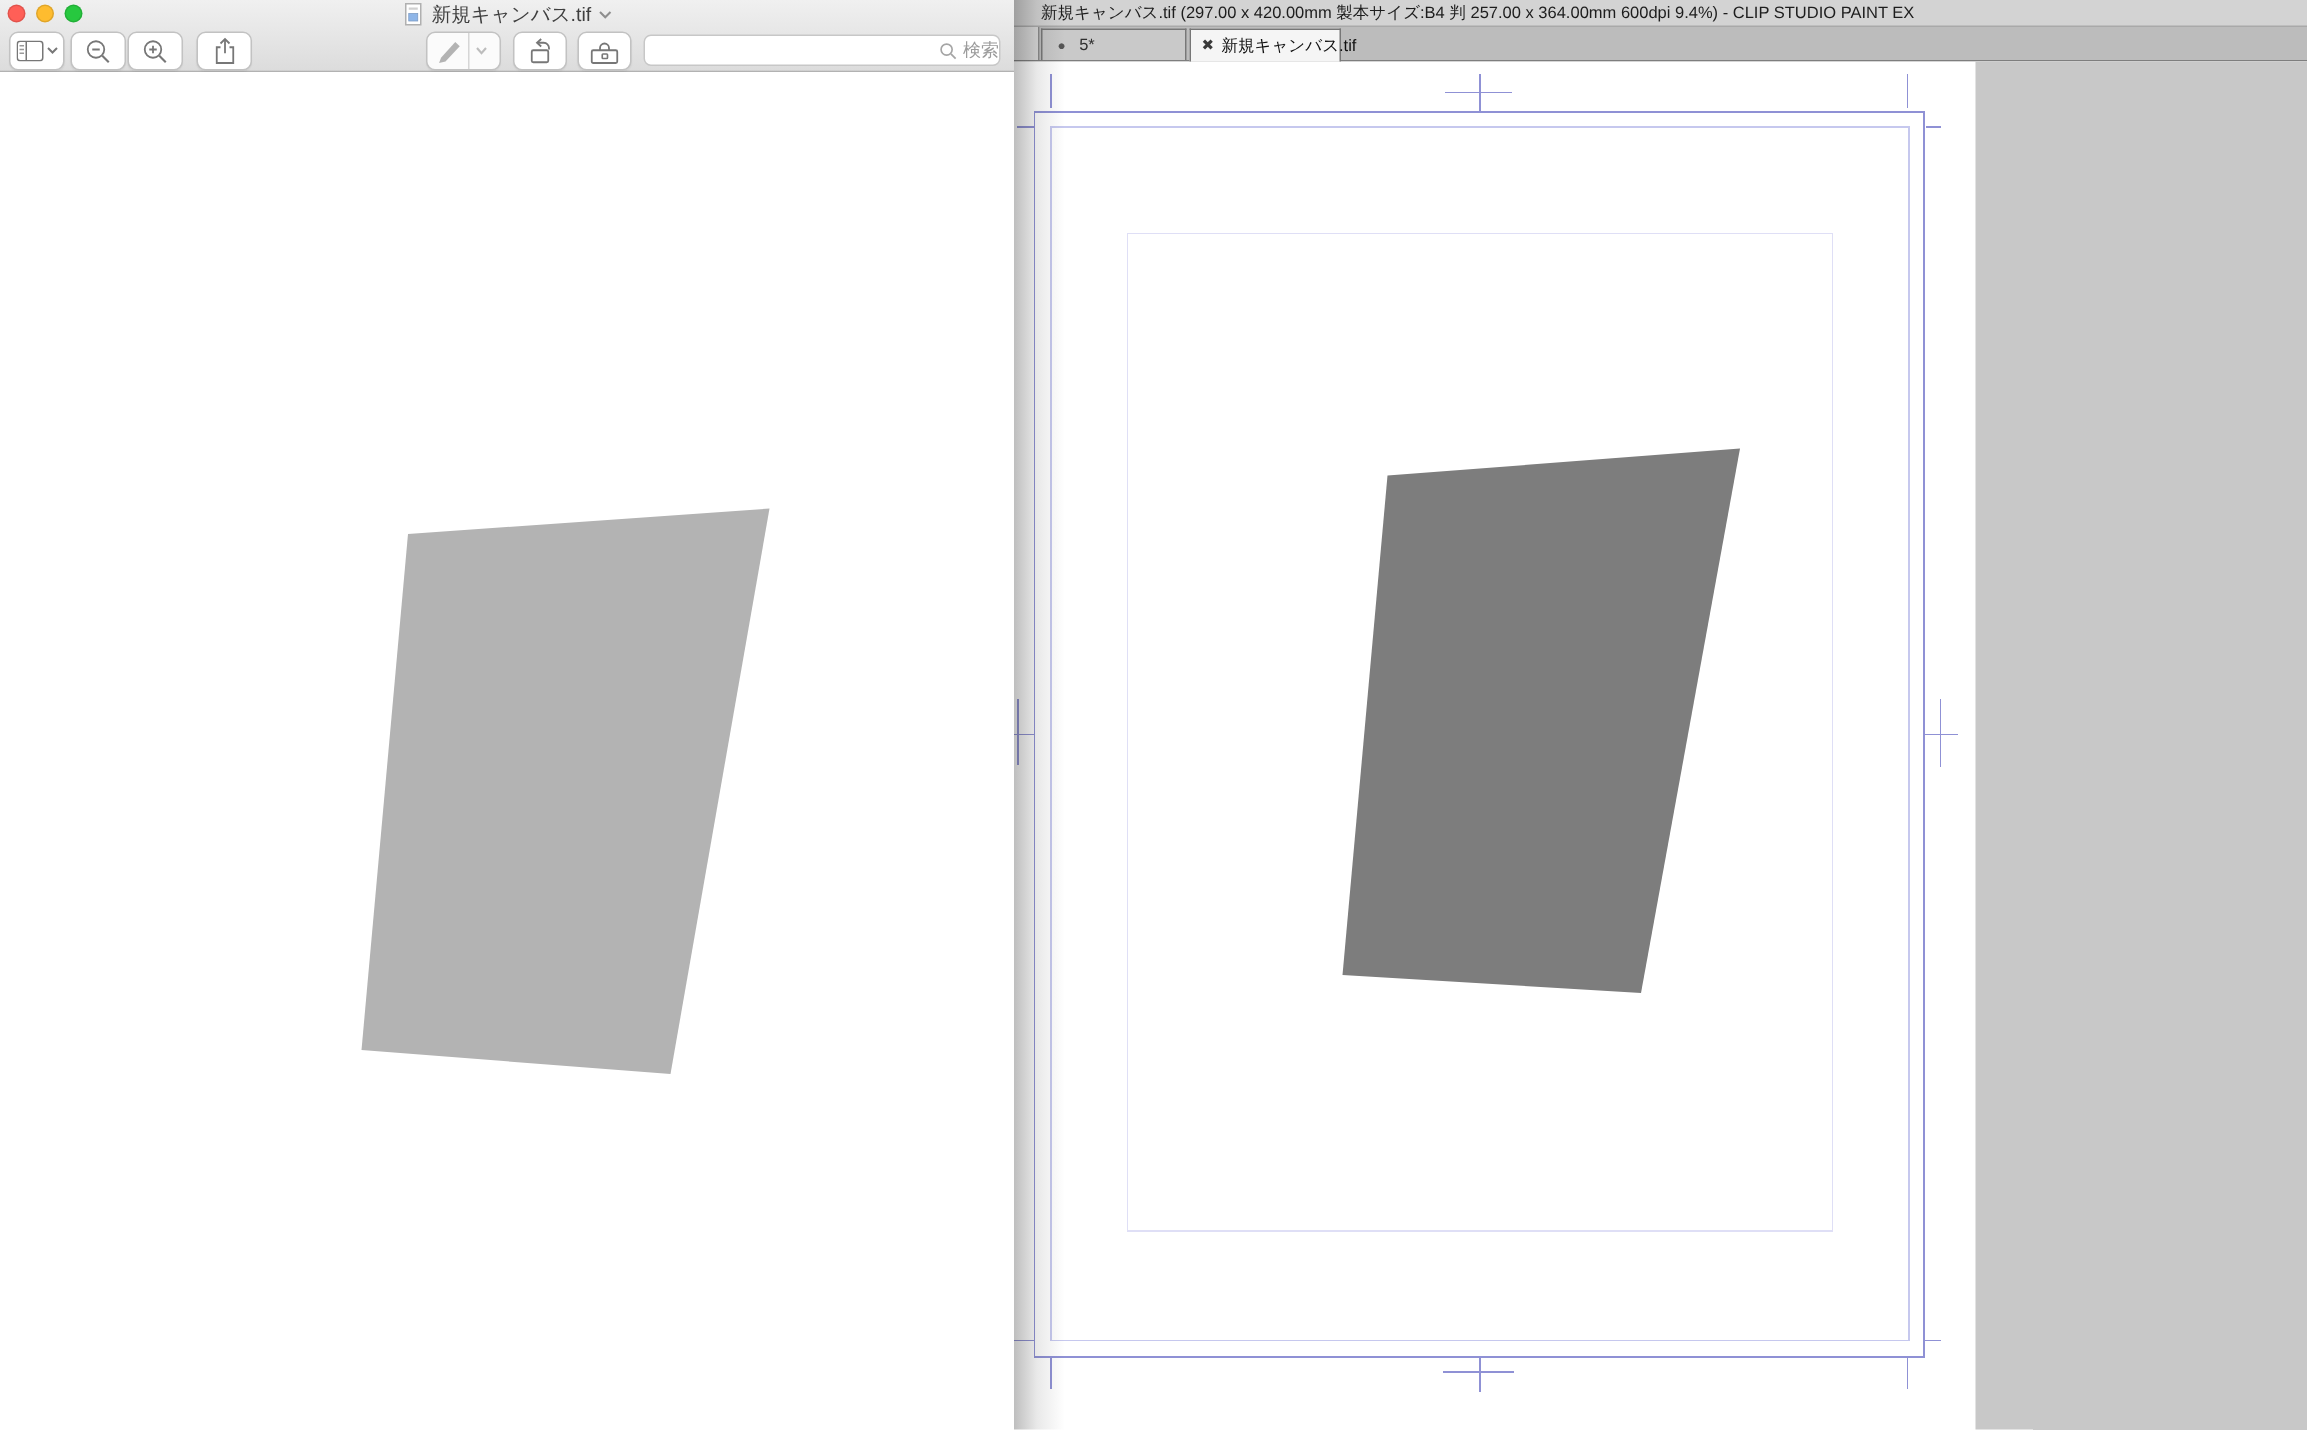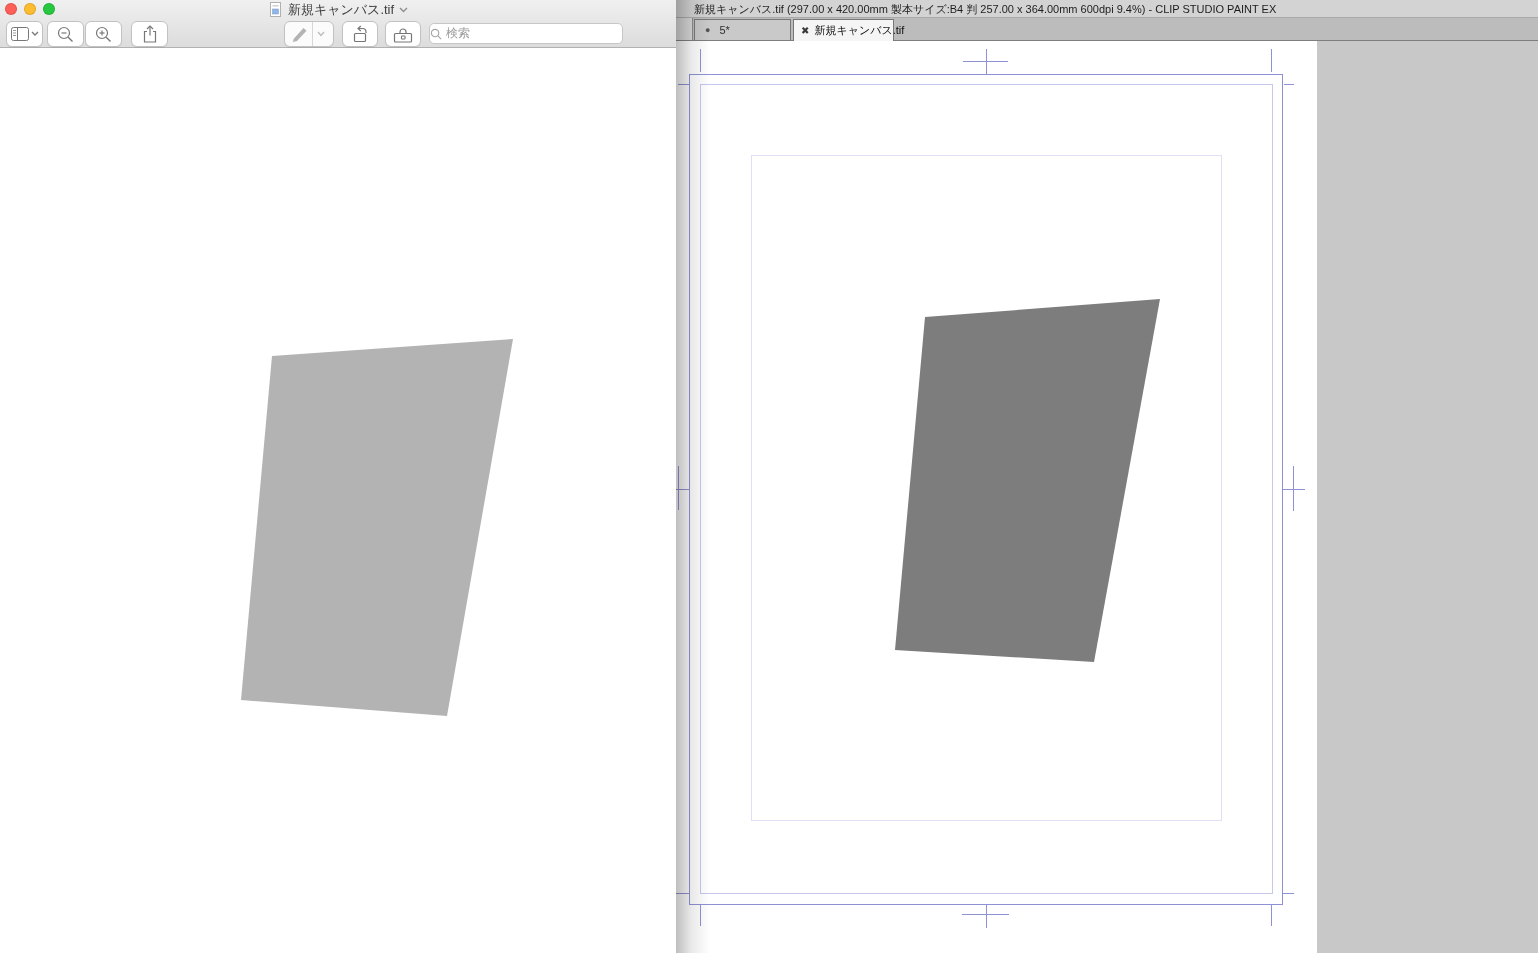--- a/index.html
+++ b/index.html
@@ -16,22 +16,22 @@
   .light{width:12px;height:12px;border-radius:50%;box-shadow:inset 0 0 0 1px rgba(0,0,0,.12);}
   .pv-titlerow{position:absolute;left:0;top:0;width:100%;height:20px;
     display:flex;align-items:center;justify-content:center;gap:5px;
     font-size:13px;color:#3e3e3e;}
   .pv-btn{position:absolute;top:21px;height:26px;background:#fff;border:1px solid #c2c2c2;
     border-radius:6px;box-shadow:0 1px 1px rgba(0,0,0,.05);
     display:flex;align-items:center;justify-content:center;box-sizing:border-box;}
   .pv-btn svg{display:block;}
   .pv-btn.disabled{background:#fbfbfb;}
   .seg-divider{width:1px;height:100%;background:#d6d6d6;}
-  .search-field{position:absolute;left:429px;top:23px;width:194px;height:21px;background:#fff;
-    border:1px solid #c7c7c7;border-radius:5px;display:flex;align-items:center;justify-content:flex-start;
+  .search-field{position:absolute;left:429px;top:23px;width:238px;height:21px;background:#fff;
+    border:1px solid #c7c7c7;border-radius:5px;display:flex;align-items:center;justify-content:flex-end;
     gap:4px;font-size:12px;color:#9b9b9b;box-sizing:border-box;}
   .pv-content{position:absolute;left:0;top:48px;width:676px;height:905px;background:#fff;}
   
   .csp-window{position:absolute;left:676px;top:0;width:862px;height:953px;background:#fff;}
   .csp-titlebar{position:absolute;left:0;top:0;width:100%;height:18px;background:#d3d3d3;
     font-size:11px;color:#1d1d1d;line-height:18px;padding-left:18px;white-space:nowrap;
     overflow:hidden;box-sizing:border-box;border-bottom:1px solid #a9a9a9;}
   .csp-tabbar{position:absolute;left:0;top:18px;width:100%;height:23px;background:#bcbcbc;
     border-bottom:1px solid #7e7e7e;box-sizing:border-box;}
   .tab-stub{position:absolute;left:0;top:0;width:17px;height:22px;background:#d8d8d8;

